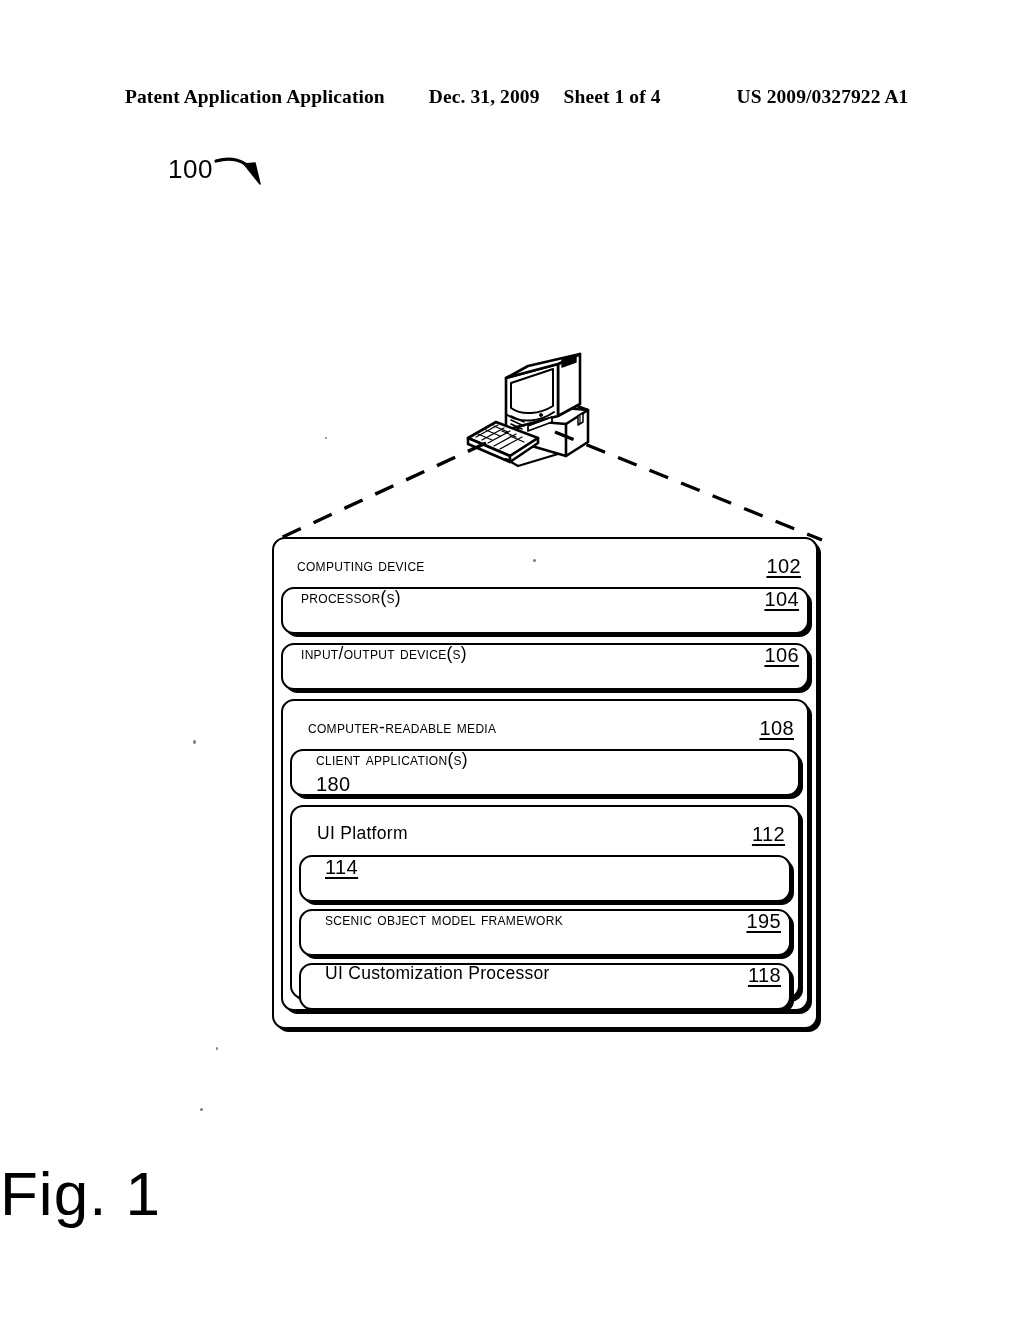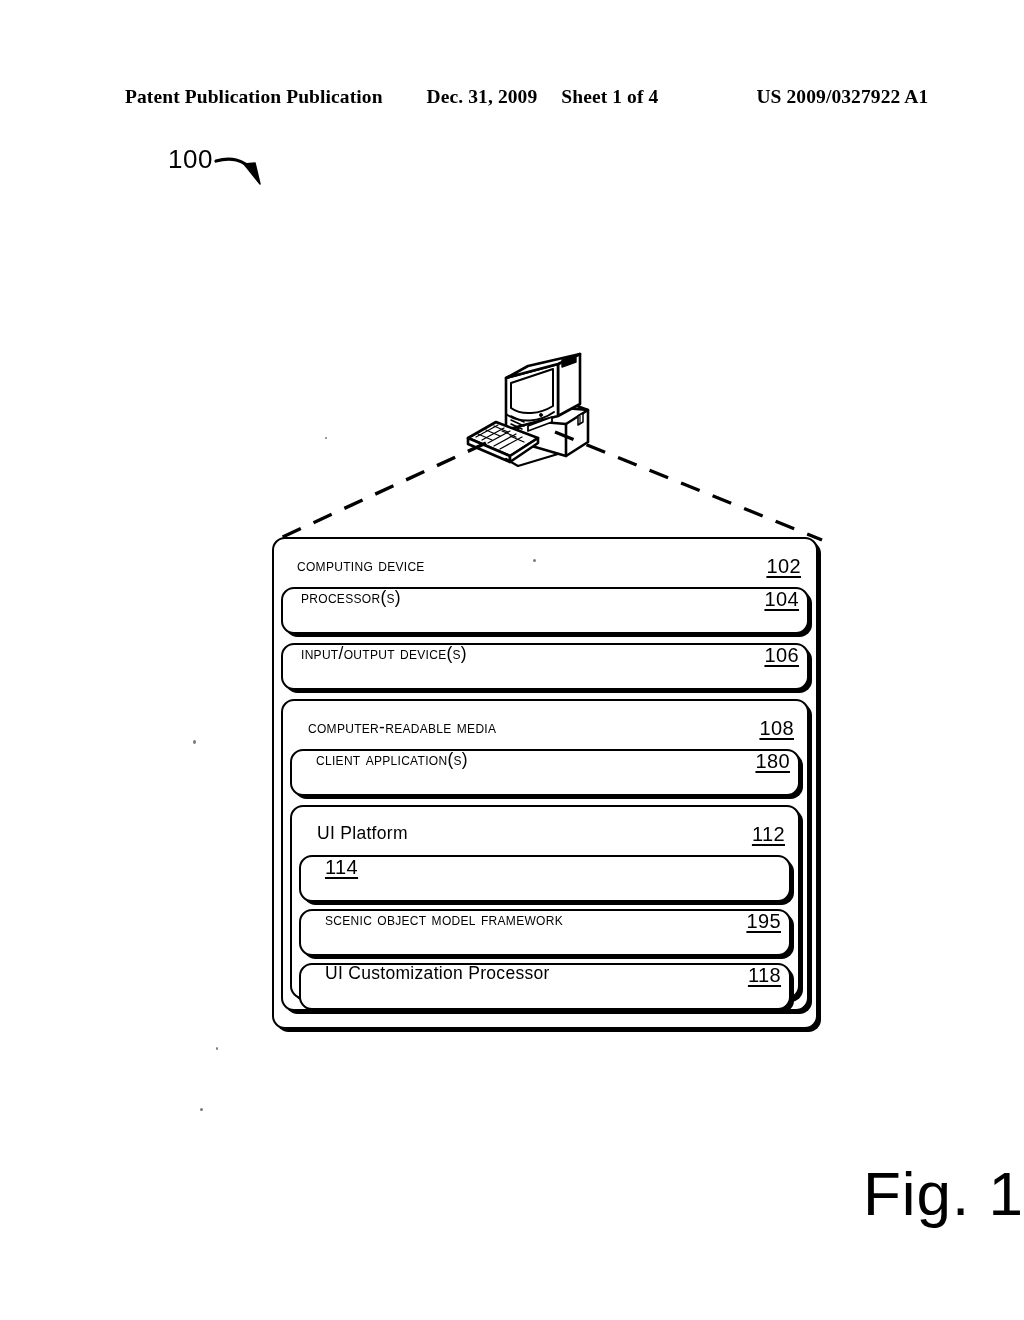--- a/index.html
+++ b/index.html
@@ -36,35 +36,35 @@
   #page-header .hdr-date {
     flex: 0 0 auto;
     margin-left: 44px;
   }
   #page-header .hdr-sheet {
     flex: 0 0 auto;
     margin-left: 24px;
   }
   #page-header .hdr-num {
     flex: 0 0 auto;
-    margin-left: 98px;
+    margin-left: 76px;
   }
 
   
   #fig-callout {
     position: absolute;
     left: 168px;
     top: 140px;
     width: 110px;
     height: 52px;
   }
   #fig-callout .callout-num {
     position: absolute;
     left: 0;
-    top: 4px;
+    top: 14px;
     font-family: "Liberation Sans", sans-serif;
     font-size: 26px;
     font-weight: normal;
     letter-spacing: 0.5px;
   }
   #fig-callout svg {
     position: absolute;
     left: 46px;
     top: 4px;
   }
@@ -130,21 +130,21 @@
     height: 42px;
     display: flex;
     align-items: center;
     box-sizing: border-box;
     padding: 0 4px 0 16px;
   }
   .row-header.indent-1 { padding-left: 18px; }
   .row-header.indent-2 { padding-left: 18px; gap: 41px; }
 
   .pbox-row.lvl1 { padding: 0 6px 0 18px; }
-  .pbox-row.lvl2 { padding: 0 6px 0 24px; }
+  .pbox-row.lvl2 { padding: 0 6px 0 24px; flex-direction: column; }
   .pbox-row.lvl3 { padding: 0 6px 0 24px; }
 
   .gap-6 { height: 7px; }
   .gap-8 { height: 9px; }
 
   .lbl {
     flex: 1 1 auto;
     font-family: "Liberation Sans", sans-serif;
     font-size: 17.5px;
     font-variant: small-caps;
@@ -168,39 +168,39 @@
     padding-right: 2px;
   }
   .num.lvl0 { padding-right: 4px; }
 
   
   #figure-caption {
     position: absolute;
     left: 0;
     top: 1163px;
     width: 1024px;
-    text-align: right;
+    text-align: left;
     font-family: "Liberation Sans", sans-serif;
     font-size: 62px;
     letter-spacing: 1px;
     line-height: 1;
   }
 
   
   .speck {
     position: absolute;
     background: #7a7a7a;
     border-radius: 50%;
   }
 </style>
 </head>
 <body>
 
 <div id="page-header">
-  <span class="hdr-pub">Patent Publication Publication</span>
+  <span class="hdr-pub">Patent Application Application</span>
   <span class="hdr-date">Dec. 31, 2009</span>
   <span class="hdr-sheet">Sheet 1 of 4</span>
   <span class="hdr-num">US 2009/0327922 A1</span>
 </div>
 
 <div id="fig-callout">
   <span class="callout-num">100</span>
   <svg width="60" height="48" viewBox="0 0 60 48">
     <path d="M2,17 C16,13 30,15 38,27" fill="none" stroke="#000" stroke-width="3.2" stroke-linecap="round"></path>
     <path d="M30,20 L46,40 L41,19 Z" fill="#000" stroke="#000" stroke-width="1.5" stroke-linejoin="round"></path>

